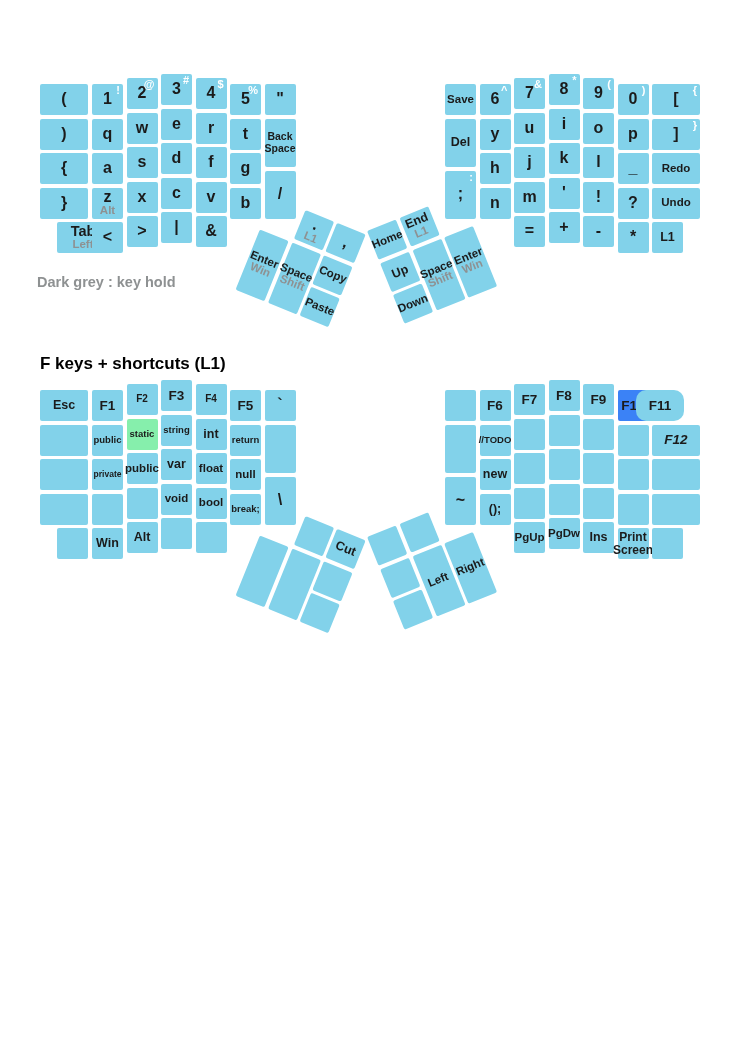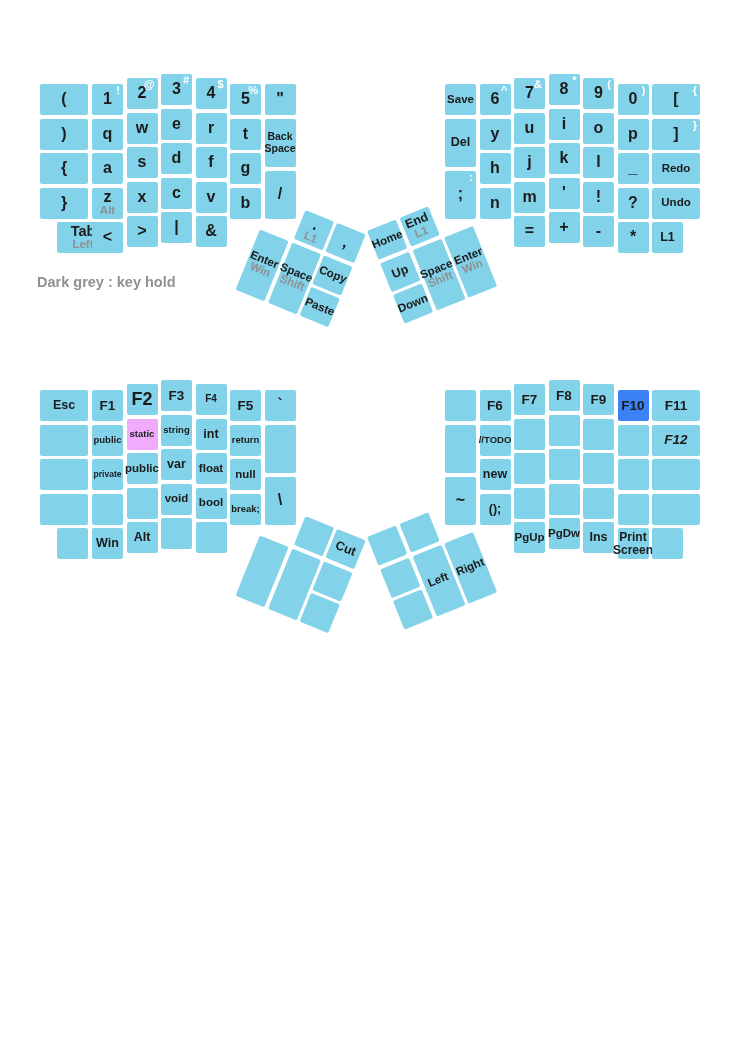--- a/index.html
+++ b/index.html
@@ -14,20 +14,21 @@
   .key .main.wrap{white-space:normal;line-height:1.08;padding:0 1px;}
   .key .hold{color:#8e9192;font-size:11.5px;line-height:1.1;margin-top:-1px;}
   .key .shift{position:absolute;top:0px;right:3px;color:#ffffff;font-size:11px;font-weight:bold;}
   .cluster{position:absolute;transform-origin:0 0;}
 </style>
 </head>
 <body>
 
 <div id="page">
   <div class="note" style="left:37px;top:274px">Dark grey : key hold</div>
+  <div class="title" style="left:40px;top:354px">F keys + shortcuts (L1)</div>
   <div id="board">
       <div class="key" style="left: 40px; top: 84px; width: 48px; height: 31px; background: rgb(130, 210, 234);">
         <span class="main" style="font-size: 16px; color: rgb(27, 27, 27);">(</span>
       </div>
       <div class="key" style="left: 92px; top: 84px; width: 31px; height: 31px; background: rgb(130, 210, 234);">
         <span class="shift" style="color: rgb(255, 255, 255);">!</span>
         <span class="main" style="font-size: 16px; color: rgb(27, 27, 27);">1</span>
       </div>
       <div class="key" style="left: 126.5px; top: 78px; width: 31px; height: 31px; background: rgb(130, 210, 234);">
         <span class="shift" style="color: rgb(255, 255, 255);">@</span>
@@ -275,39 +276,39 @@
           <span class="main" style="font-size: 11.5px; color: rgb(27, 27, 27);">Down</span>
         </div>
       </div>
       <div class="key" style="left: 40px; top: 390px; width: 48px; height: 31px; background: rgb(130, 210, 234);">
         <span class="main" style="font-size: 12.5px; color: rgb(27, 27, 27);">Esc</span>
       </div>
       <div class="key" style="left: 92px; top: 390px; width: 31px; height: 31px; background: rgb(130, 210, 234);">
         <span class="main" style="font-size: 13.5px; color: rgb(27, 27, 27);">F1</span>
       </div>
       <div class="key" style="left: 126.5px; top: 384px; width: 31px; height: 31px; background: rgb(130, 210, 234);">
-        <span class="main" style="font-size: 18px; color: rgb(27, 27, 27);">F2</span>
+        <span class="main" style="font-size: 10px; color: rgb(27, 27, 27);">F2</span>
       </div>
       <div class="key" style="left: 161px; top: 380px; width: 31px; height: 31px; background: rgb(130, 210, 234);">
         <span class="main" style="font-size: 13.5px; color: rgb(27, 27, 27);">F3</span>
       </div>
       <div class="key" style="left: 195.5px; top: 384px; width: 31px; height: 31px; background: rgb(130, 210, 234);">
         <span class="main" style="font-size: 10px; color: rgb(27, 27, 27);">F4</span>
       </div>
       <div class="key" style="left: 230px; top: 390px; width: 31px; height: 31px; background: rgb(130, 210, 234);">
         <span class="main" style="font-size: 13.5px; color: rgb(27, 27, 27);">F5</span>
       </div>
       <div class="key" style="left: 264.5px; top: 390px; width: 31px; height: 31px; background: rgb(130, 210, 234);">
         <span class="main" style="font-size: 16px; color: rgb(27, 27, 27);">`</span>
       </div>
       <div class="key" style="left: 40px; top: 424.5px; width: 48px; height: 31px; background: rgb(130, 210, 234);"></div>
       <div class="key" style="left: 92px; top: 424.5px; width: 31px; height: 31px; background: rgb(130, 210, 234);">
         <span class="main" style="font-size: 9.5px; color: rgb(27, 27, 27);">public</span>
       </div>
-      <div class="key" style="left: 126.5px; top: 418.5px; width: 31px; height: 31px; background: #f0abfc;">
+      <div class="key" style="left: 126.5px; top: 418.5px; width: 31px; height: 31px; background: #86efac;">
         <span class="main" style="font-size: 9.5px; color: rgb(27, 27, 27);">static</span>
       </div>
       <div class="key" style="left: 161px; top: 414.5px; width: 31px; height: 31px; background: rgb(130, 210, 234);">
         <span class="main" style="font-size: 9.5px; color: rgb(27, 27, 27);">string</span>
       </div>
       <div class="key" style="left: 195.5px; top: 418.5px; width: 31px; height: 31px; background: rgb(130, 210, 234);">
         <span class="main" style="font-size: 12.5px; color: rgb(27, 27, 27);">int</span>
       </div>
       <div class="key" style="left: 230px; top: 424.5px; width: 31px; height: 31px; background: rgb(130, 210, 234);">
         <span class="main" style="font-size: 9.5px; color: rgb(27, 27, 27);">return</span>
@@ -362,21 +363,21 @@
       </div>
       <div class="key" style="left: 548.5px; top: 380px; width: 31px; height: 31px; background: rgb(130, 210, 234);">
         <span class="main" style="font-size: 13.5px; color: rgb(27, 27, 27);">F8</span>
       </div>
       <div class="key" style="left: 583px; top: 384px; width: 31px; height: 31px; background: rgb(130, 210, 234);">
         <span class="main" style="font-size: 13.5px; color: rgb(27, 27, 27);">F9</span>
       </div>
       <div class="key" style="left: 617.5px; top: 390px; width: 31px; height: 31px; background: #3b82f6;">
         <span class="main" style="font-size: 13.5px; color: rgb(27, 27, 27);">F10</span>
       </div>
-      <div class="key" style="left: 652px; top: 390px; width: 48px; height: 31px; background: rgb(130, 210, 234);">
+      <div class="key" style="left: 636px; top: 390px; width: 48px; height: 31px; background: rgb(130, 210, 234); border-radius: 10px;">
         <span class="main" style="font-size: 13.5px; color: rgb(27, 27, 27);">F11</span>
       </div>
       <div class="key" style="left: 445px; top: 424.5px; width: 31px; height: 48px; background: rgb(130, 210, 234);"></div>
       <div class="key" style="left: 479.5px; top: 424.5px; width: 31px; height: 31px; background: rgb(130, 210, 234);">
         <span class="main" style="font-size: 9.5px; color: rgb(27, 27, 27);">//TODO</span>
       </div>
       <div class="key" style="left: 514px; top: 418.5px; width: 31px; height: 31px; background: rgb(130, 210, 234);"></div>
       <div class="key" style="left: 548.5px; top: 414.5px; width: 31px; height: 31px; background: rgb(130, 210, 234);"></div>
       <div class="key" style="left: 583px; top: 418.5px; width: 31px; height: 31px; background: rgb(130, 210, 234);"></div>
       <div class="key" style="left: 617.5px; top: 424.5px; width: 31px; height: 31px; background: rgb(130, 210, 234);"></div>

